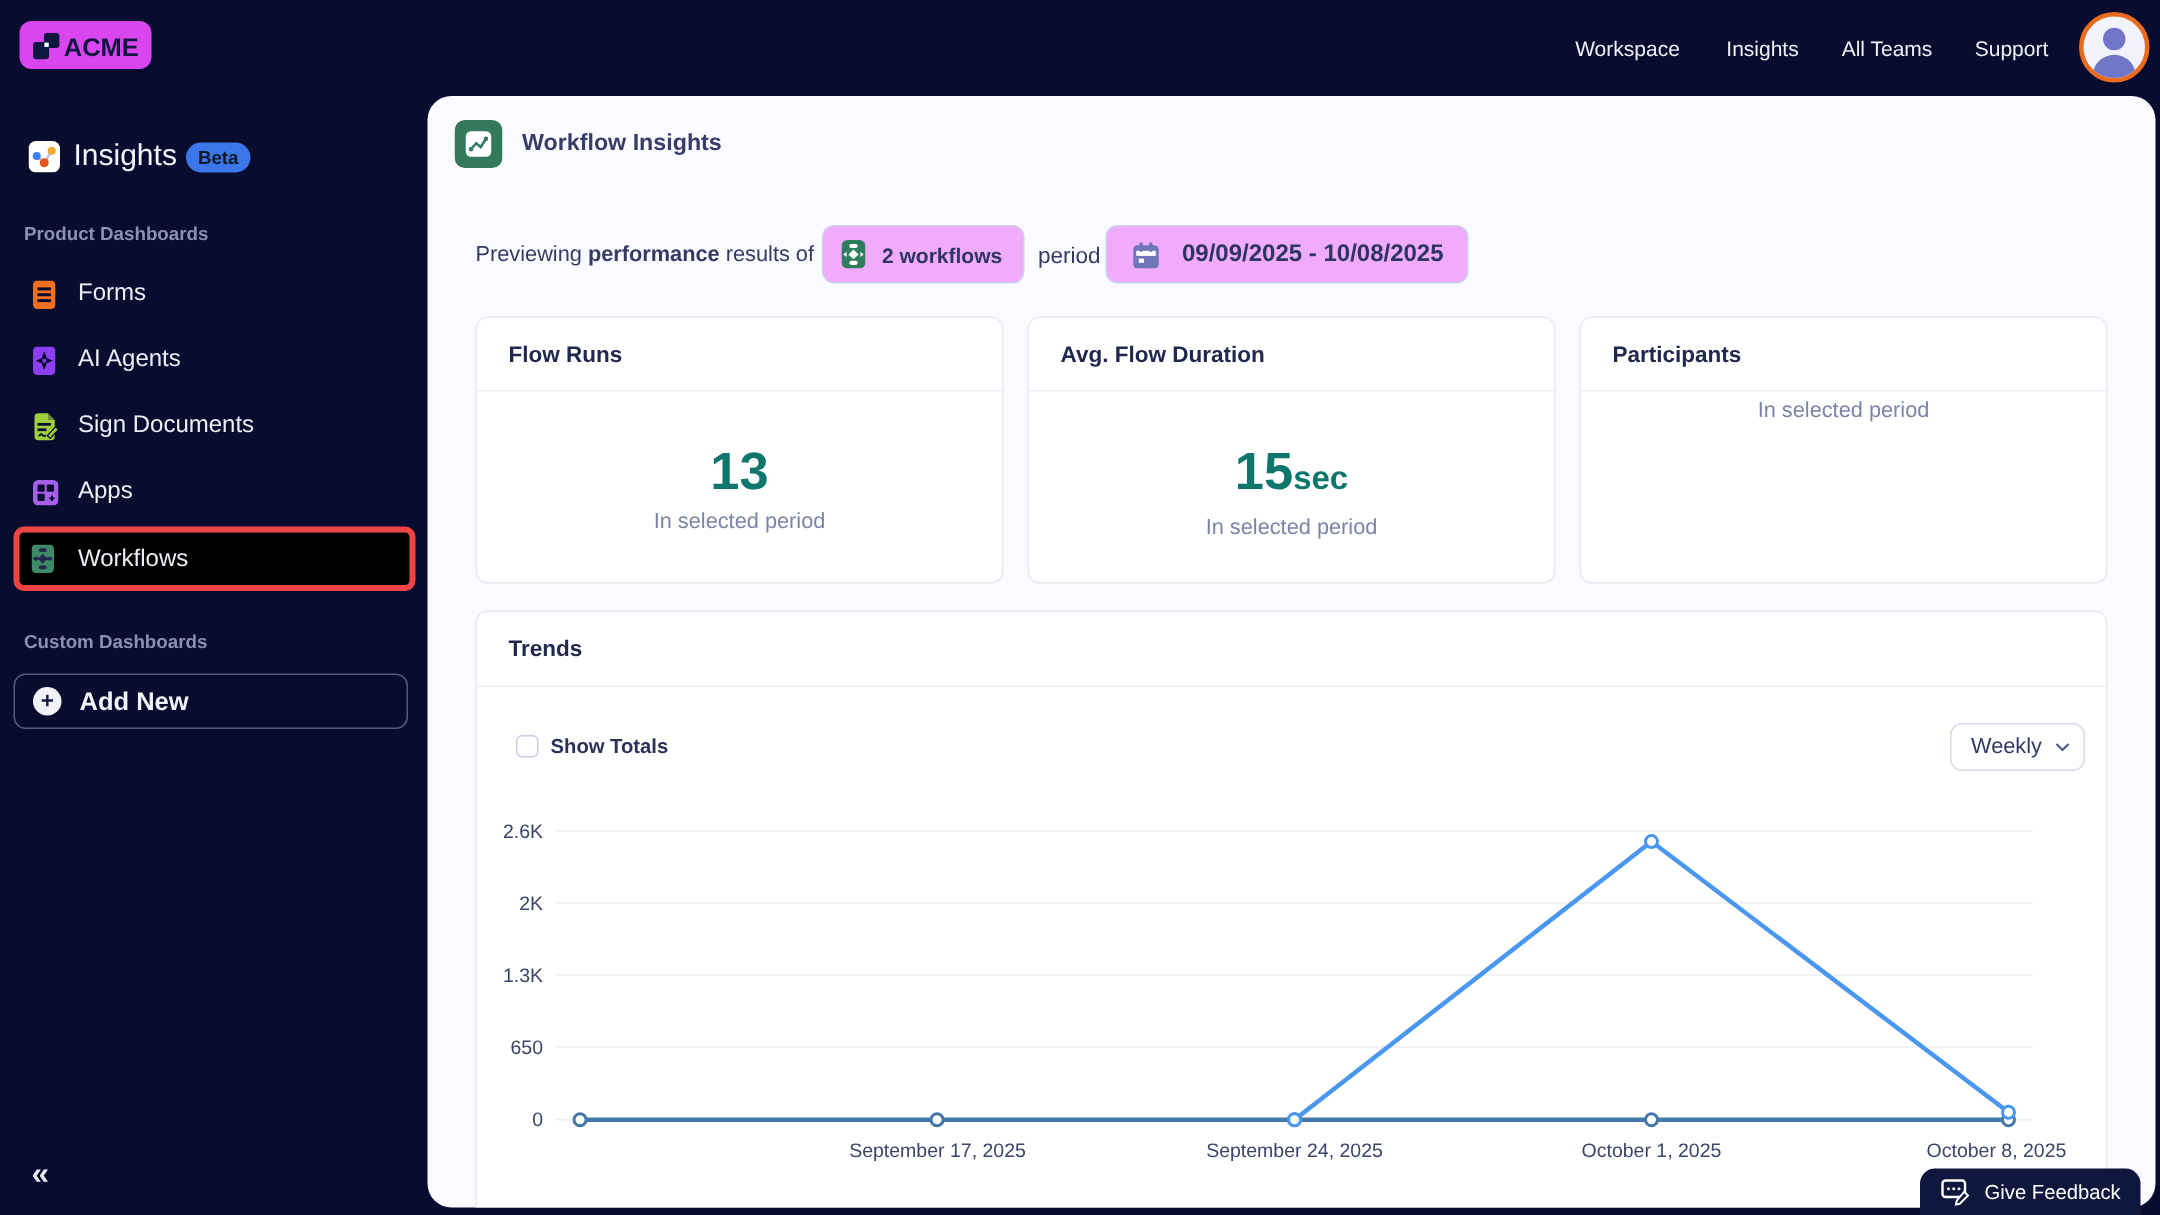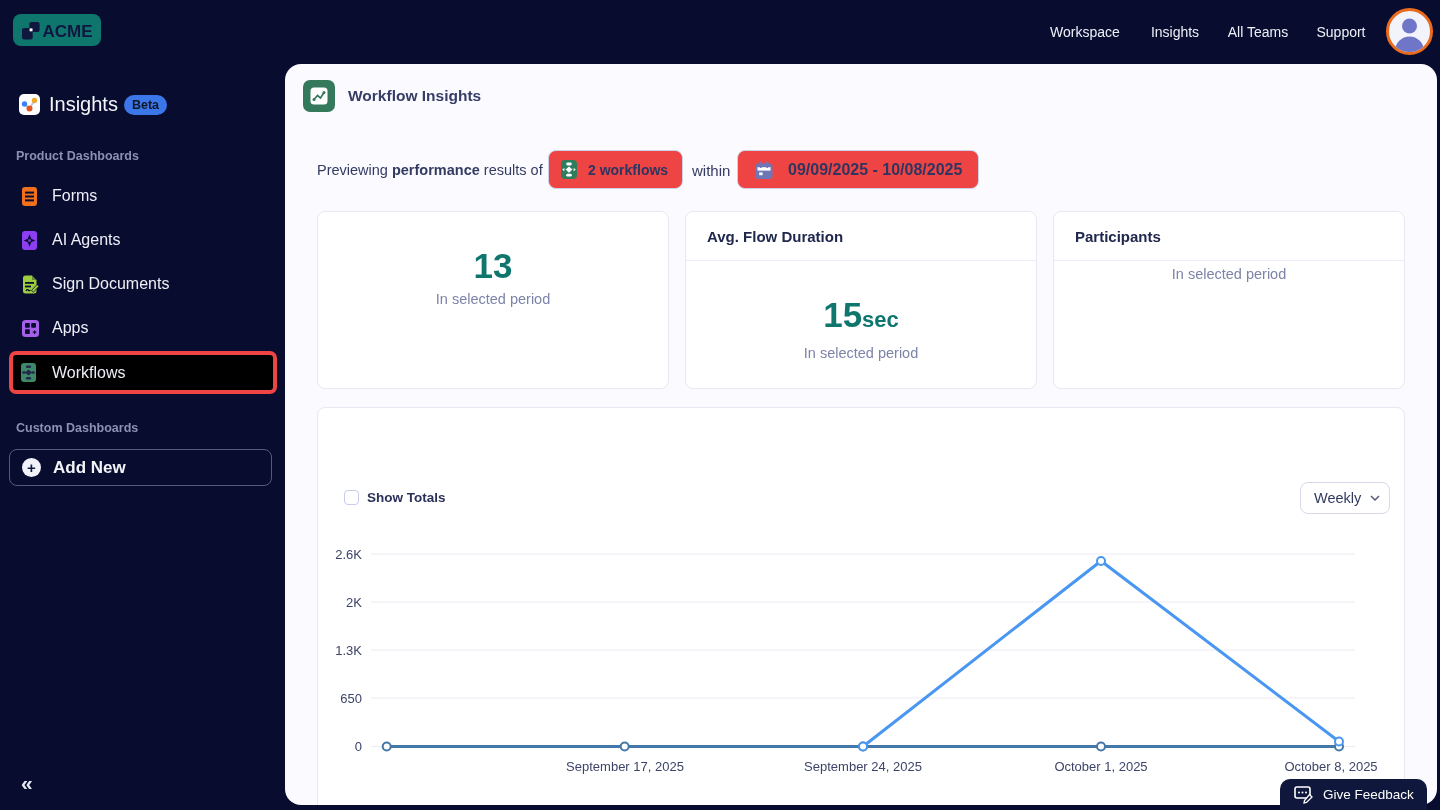--- a/index.html
+++ b/index.html
@@ -1,20 +1,20 @@
 <!DOCTYPE html>
 <html><head>
 <meta charset="utf-8">
 <style>
   * { margin:0; padding:0; box-sizing:border-box; }
   html,body { width:1440px; height:810px; overflow:hidden; }
   body { background:#080d30; font-family:"Liberation Sans", sans-serif; position:relative; }
 
   
-  .logo-box { position:absolute; left:13px; top:14px; width:88px; height:32px; background:#0f766e; border-radius:8px; display:flex; align-items:center; }
+  .logo-box { position:absolute; left:13px; top:14px; width:88px; height:32px; background:#d946ef; border-radius:8px; display:flex; align-items:center; }
   .logo-text { font-size:17px; font-weight:bold; color:#10173f; margin-left:3px; margin-top:3px; }
   .topnav span { position:absolute; top:24px; transform:translateX(-50%); color:#eef0f8; font-size:14px; }
   .avatar { position:absolute; left:1386px; top:8px; width:47px; height:47px; border-radius:50%; background:#f3f4fb; border:3px solid #eb6b1e; overflow:hidden; }
 
   
   .side-head { position:absolute; left:19px; top:93px; display:flex; align-items:center; }
   .side-head .txt { color:#f4f5fa; font-size:20px; font-weight:500; margin-left:9px; }
   .beta { margin-left:6px; background:#3b77e9; color:#0f172a; font-size:12.5px; font-weight:bold; padding:3px 8px; border-radius:11px; }
   .sec-label { position:absolute; left:16px; color:#8c91b2; font-size:12.5px; font-weight:bold; }
   .mrow { position:absolute; left:12px; width:261px; height:38px; display:flex; align-items:center; border-radius:6px; }
@@ -26,21 +26,21 @@
   .addnew { position:absolute; left:9px; top:449px; width:263px; height:37px; border:1px solid #565a78; border-radius:8px; display:flex; align-items:center; }
   .addnew .plus { margin-left:12px; width:19px; height:19px; border-radius:50%; background:#f2f3f8; color:#131a41; font-size:15px; font-weight:bold; display:flex; align-items:center; justify-content:center; }
   .addnew .lbl { color:#f2f3f8; font-size:17px; font-weight:bold; margin-left:12px; }
   .collapse { position:absolute; left:21px; top:771px; color:#e7e9f2; font-size:21px; font-weight:bold; }
 
   
   .panel { position:absolute; left:285px; top:64px; width:1152px; height:741px; background:#fafaff; border-radius:16px; overflow:hidden; }
   .wi-head { position:absolute; left:18px; top:16px; display:flex; align-items:center; }
   .wi-head .txt { margin-left:13px; color:#363d66; font-size:15.5px; font-weight:bold; }
   .filter { position:absolute; left:32px; top:98px; font-size:14.5px; color:#343b62; }
-  .pill { position:absolute; top:86px; height:39px; background:#ef4444; border:1px solid #ccd0e9; border-radius:8px; display:flex; align-items:center; }
+  .pill { position:absolute; top:86px; height:39px; background:#f0abfc; border:1px solid #ccd0e9; border-radius:8px; display:flex; align-items:center; }
   .pill .txt { font-size:14px; font-weight:bold; color:#2e3560; }
   .pill1 { left:263px; width:135px; }
   .pill2 { left:452px; width:242px; }
   .within { position:absolute; left:407px; top:98px; font-size:15px; color:#343b62; }
 
   .card { position:absolute; background:#fff; border:1px solid #e7e8f2; border-radius:8px; }
   .card .hd { height:49px; border-bottom:1px solid #ebecf5; display:flex; align-items:center; padding-left:21px; font-size:15px; font-weight:bold; color:#21284e; }
   .stat { top:147px; width:352px; height:178px; }
   .stat .num { margin-top:33px; text-align:center; font-size:35px; line-height:41px; font-weight:bold; color:#0f766e; }
   .stat .num .unit { font-size:22px; }
@@ -173,47 +173,49 @@
     <svg style="margin-left:12px;" width="16" height="19" viewBox="0 0 16 19">
       <rect width="16" height="19" rx="4" fill="#2e7d5c"></rect>
       <rect x="5.2" y="2.6" width="5.6" height="2.8" rx="1.4" fill="#fff"></rect>
       <path d="M8 6.4 L11.4 9.6 L8 12.8 L4.6 9.6 Z" fill="#fff"></path>
       <path d="M1.2 9.6 L3.4 7.9 v3.4 Z" fill="#fff"></path>
       <path d="M14.8 9.6 L12.6 7.9 v3.4 Z" fill="#fff"></path>
       <rect x="5.2" y="13.8" width="5.6" height="2.8" rx="1.4" fill="#fff"></rect>
     </svg>
     <span class="txt" style="margin-left:11px;">2 workflows</span>
   </div>
-  <div class="within">within</div>
+  <div class="within">period</div>
   <div class="pill pill2">
     <svg style="margin-left:17px;" width="18" height="18" viewBox="0 0 18 18">
       <rect x="0.5" y="2.5" width="17" height="15.5" rx="3" fill="#6f76b8"></rect>
       <rect x="2.5" y="6.2" width="13" height="3.4" fill="#fff"></rect>
       <rect x="4.6" y="0.5" width="2.3" height="6.5" rx="1.1" fill="#6f76b8"></rect>
       <rect x="11.1" y="0.5" width="2.3" height="6.5" rx="1.1" fill="#6f76b8"></rect>
       <rect x="4.2" y="11.4" width="3.4" height="2.8" fill="#fff"></rect>
     </svg>
     <span class="txt" style="margin-left:15px; font-size:16px;">09/09/2025 - 10/08/2025</span>
   </div>
 
   <div class="card stat" style="left:32px;">
+    <div class="hd">Flow Runs</div>
     <div class="num">13</div>
     <div class="cap">In selected period</div>
   </div>
   <div class="card stat" style="left:400px;">
     <div class="hd">Avg. Flow Duration</div>
     <div class="num">15<span class="unit">sec</span></div>
     <div class="cap">In selected period</div>
   </div>
   <div class="card stat" style="left:768px;">
     <div class="hd">Participants</div>
     <div class="cap">In selected period</div>
   </div>
 
   <div class="card trends">
+    <div class="hd">Trends</div>
     <div class="chk"></div>
     <div class="chk-lbl">Show Totals</div>
     <div class="weekly">
         <span style="margin-left:13px;">Weekly</span>
       <svg style="margin-left:9px;" width="10" height="6" viewBox="0 0 10 6">
           <polyline points="1,1 5,5 9,1" stroke="#555c80" stroke-width="1.5" fill="none"></polyline>
         </svg>
     </div>
     <svg width="1086" height="380" viewBox="0 0 1086 380" style="position:absolute; left:0; top:120px;">
 

